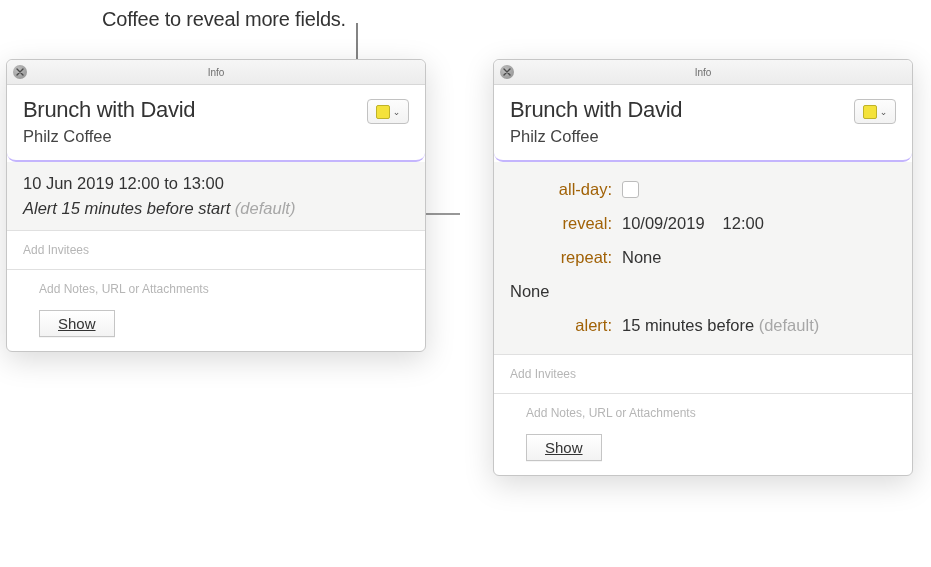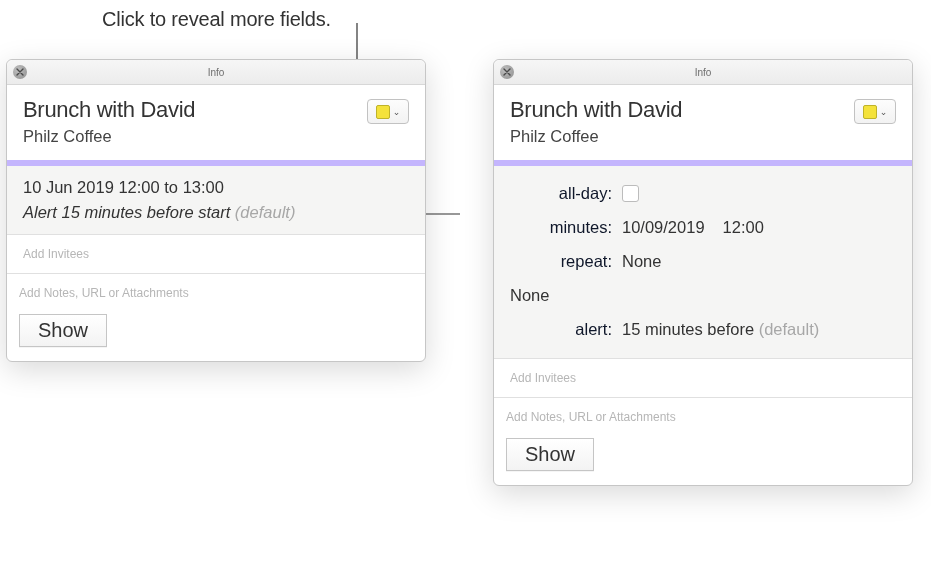--- a/index.html
+++ b/index.html
@@ -65,23 +65,24 @@
     }
     .close-btn svg { width: 8px; height: 8px; }
     .title-text {
       text-align: center;
       line-height: 25px;
       font-size: 10px;
       color: #6d6d6d;
     }
     .header {
       padding: 12px 16px 14px 16px;
-      border-bottom: 6px solid #c4b5fd;
+      border-bottom: 2px solid #c4b5fd;
       display: flex;
       align-items: flex-start;
+      border-radius: 9px;
     }
     .header-text { flex: 1; }
     .event-title {
       font-size: 22px;
       font-weight: 500;
       color: #333;
       margin-bottom: 4px;
       letter-spacing: -0.3px;
     }
     .event-loc {
@@ -117,65 +118,66 @@
       background: #f5f5f4;
     }
     .summary-line { color: #333; margin-bottom: 6px; }
     .alert-line { color: #333; font-style: italic; }
     .default-suffix { color: #a7a7a7; }
     .placeholder-row {
       color: #b6b6b6;
       font-size: 12px;
     }
     .bottom {
-      padding: 12px 16px 14px 12px;
+      padding: 12px 16px 14px 32px;
     }
     .bottom .placeholder-row { margin-bottom: 14px; }
     .show-btn {
       background: linear-gradient(#ffffff, #f3f3f3);
       border: 1px solid #c5c5c5;
       border-radius: 0;
-      font-size: 20px;
+      font-size: 15px;
       color: #333;
       padding: 4px 18px;
       box-shadow: 0 1px 0 rgba(0,0,0,0.04);
+      text-decoration: underline;
     }
     
     .details {
       background: #f5f5f4;
       border-bottom: 1px solid #e0e0e0;
       padding: 10px 16px 12px 16px;
       font-size: 16.5px;
     }
     .drow {
       display: flex;
       align-items: center;
       min-height: 34px;
     }
     .dlabel {
       width: 112px;
       text-align: right;
       padding-right: 10px;
-      color: #0f172a;
+      color: #a16207;
     }
     .dval { color: #333; }
     .dval .time { display: inline-block; margin-left: 18px; }
     .checkbox {
       width: 17px;
       height: 17px;
       border: 1px solid #bcbcbc;
       border-radius: 3px;
       background: #fff;
     }
     .alert-default { color: #a7a7a7; }
   </style>
 </head>
 <body>
 
-<div class="caption">Click to reveal more fields.</div>
+<div class="caption">Coffee to reveal more fields.</div>
 
 <svg class="callout-line" viewBox="0 0 104 198">
   <path d="M 1 1 L 1 192 L 104 192" fill="none" stroke="#333" stroke-width="1.2"></path>
 </svg>
 
 <div class="popover left">
   <div class="titlebar">
     <div class="close-btn">
       <svg viewBox="0 0 8 8">
           <path d="M1 1 L7 7 M7 1 L1 7" stroke="#4a4a4a" stroke-width="1.4" stroke-linecap="round"></path>
@@ -226,21 +228,21 @@
       <div class="cal-swatch"></div>
       <span class="chev">⌄</span>
     </div>
   </div>
   <div class="details">
     <div class="drow">
       <div class="dlabel">all-day:</div>
       <div class="checkbox"></div>
     </div>
     <div class="drow">
-      <div class="dlabel">minutes:</div>
+      <div class="dlabel">reveal:</div>
       <div class="dval">
         <span>10/09/2019</span><span class="time">12:00</span>
       </div>
     </div>
     <div class="drow">
       <div class="dlabel">repeat:</div>
       <div class="dval">None</div>
     </div>
     <div class="drow">
       <div class="dval">None</div>

